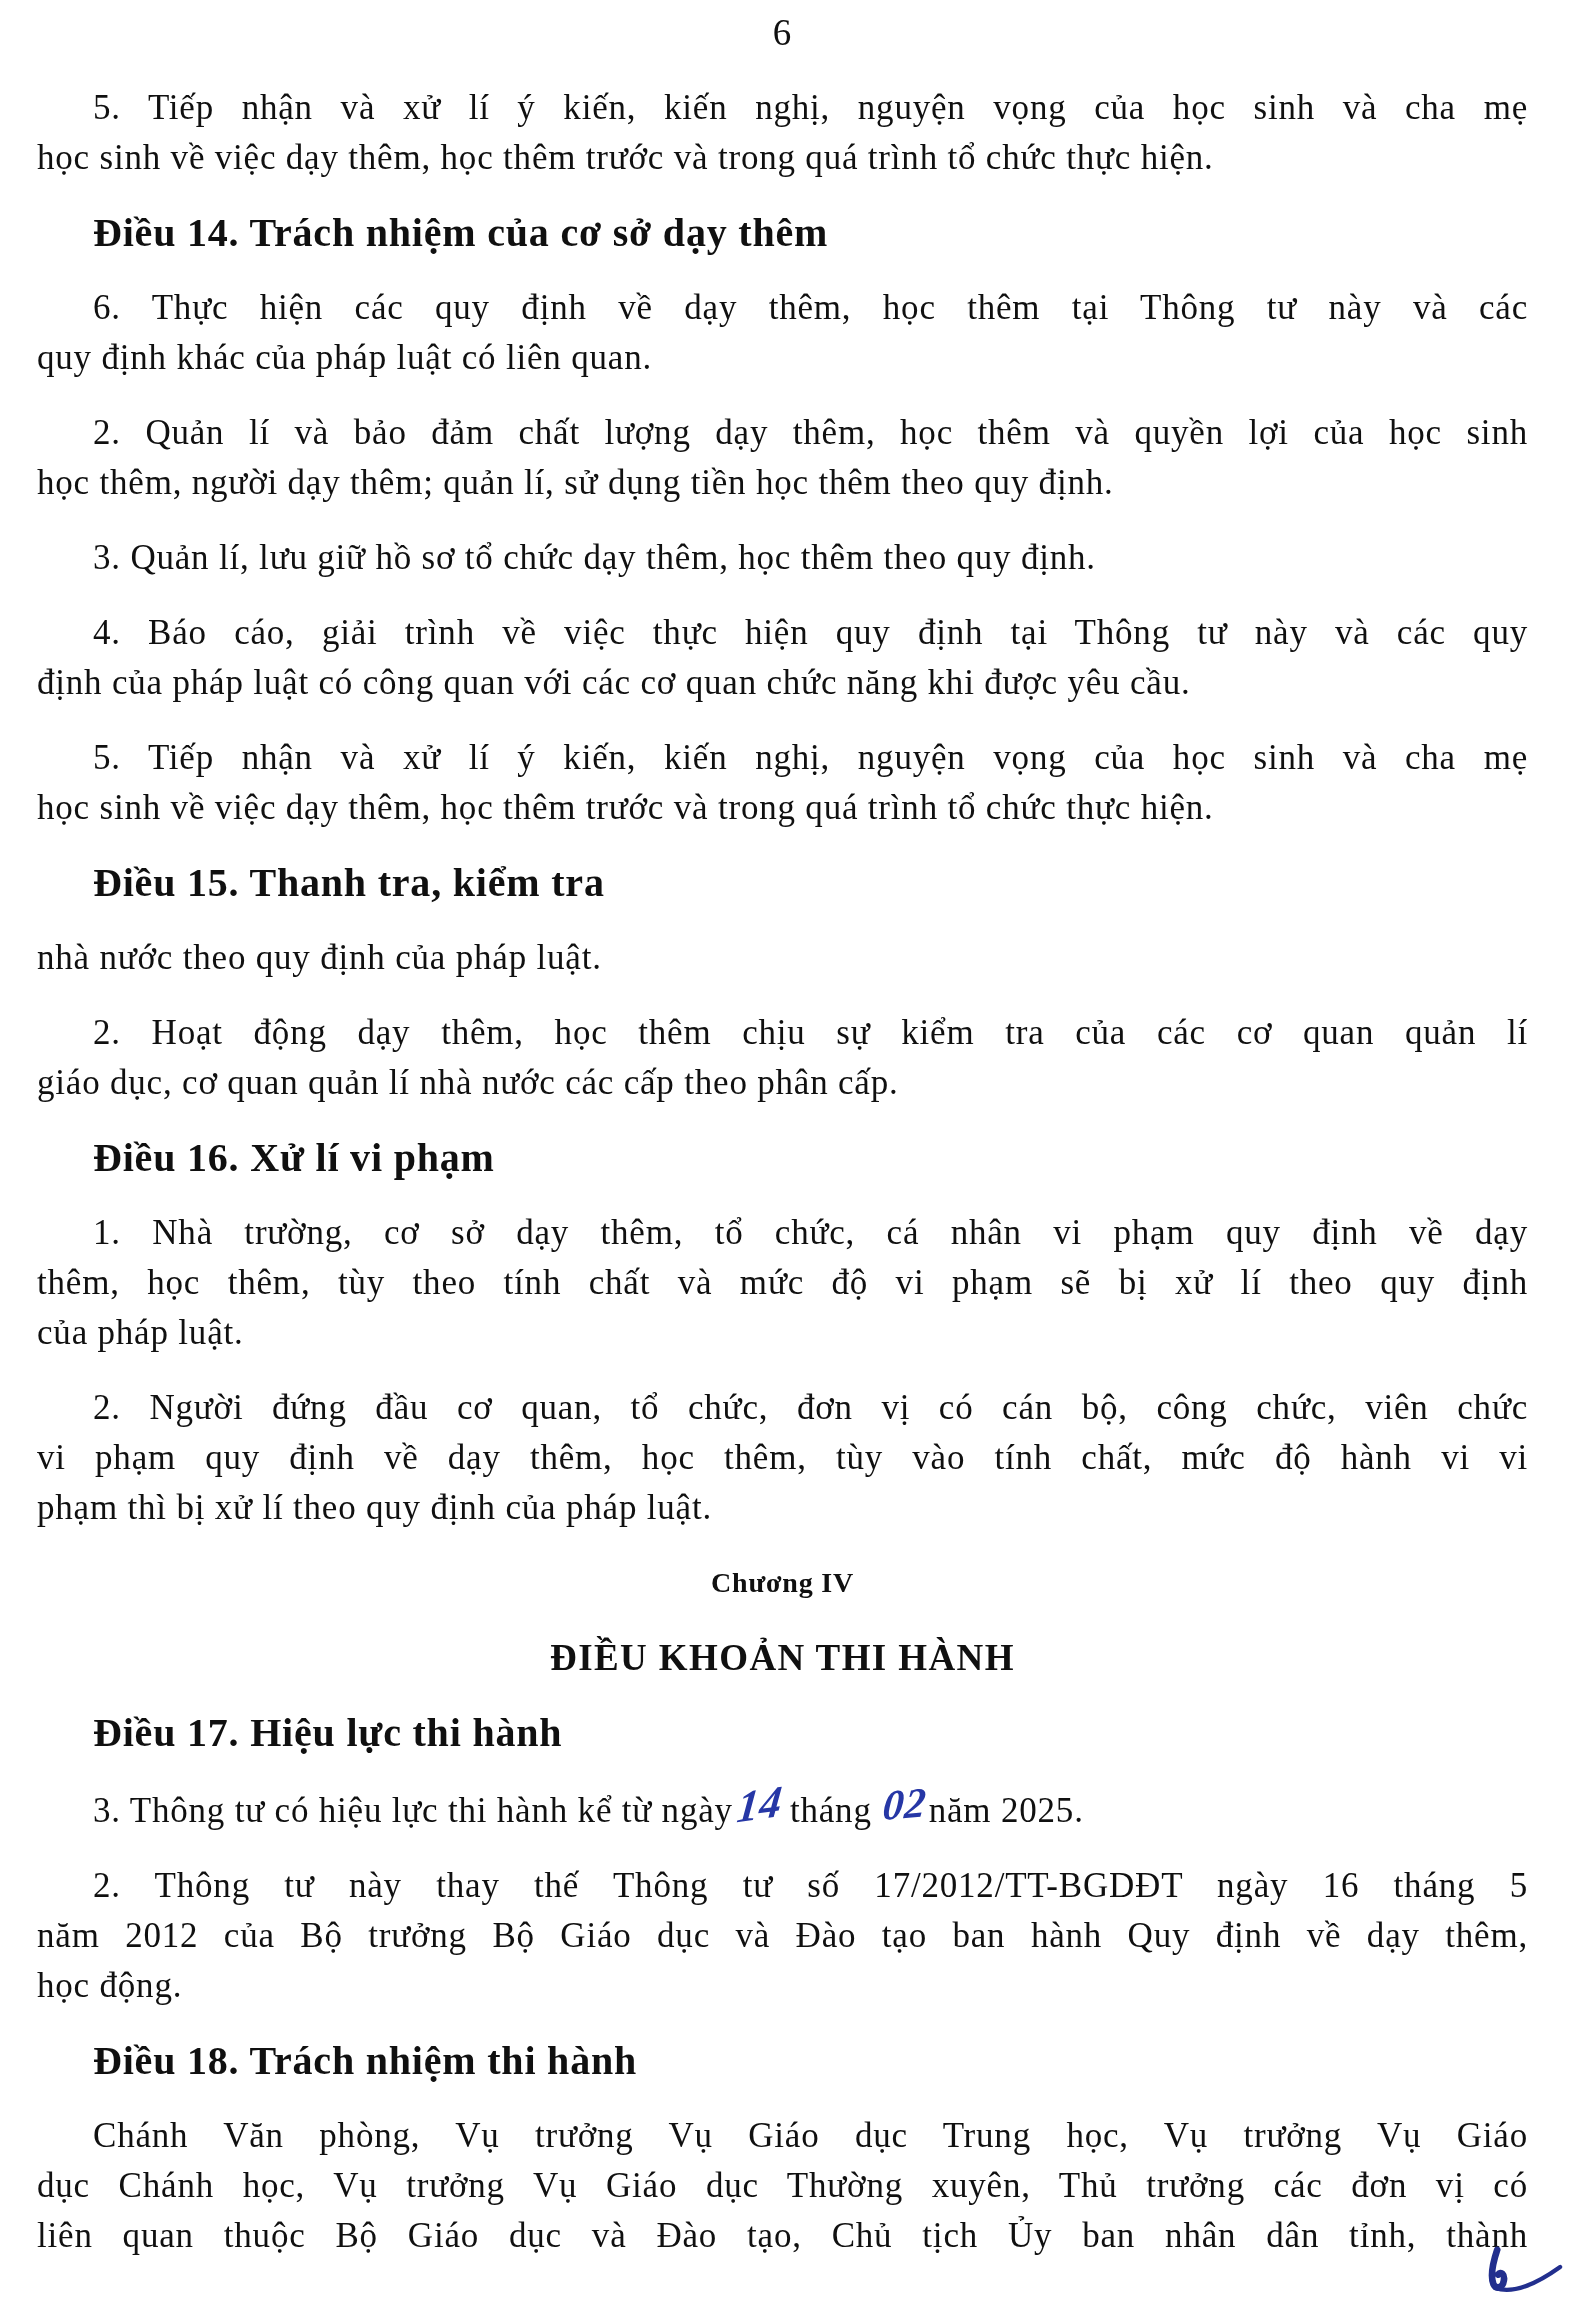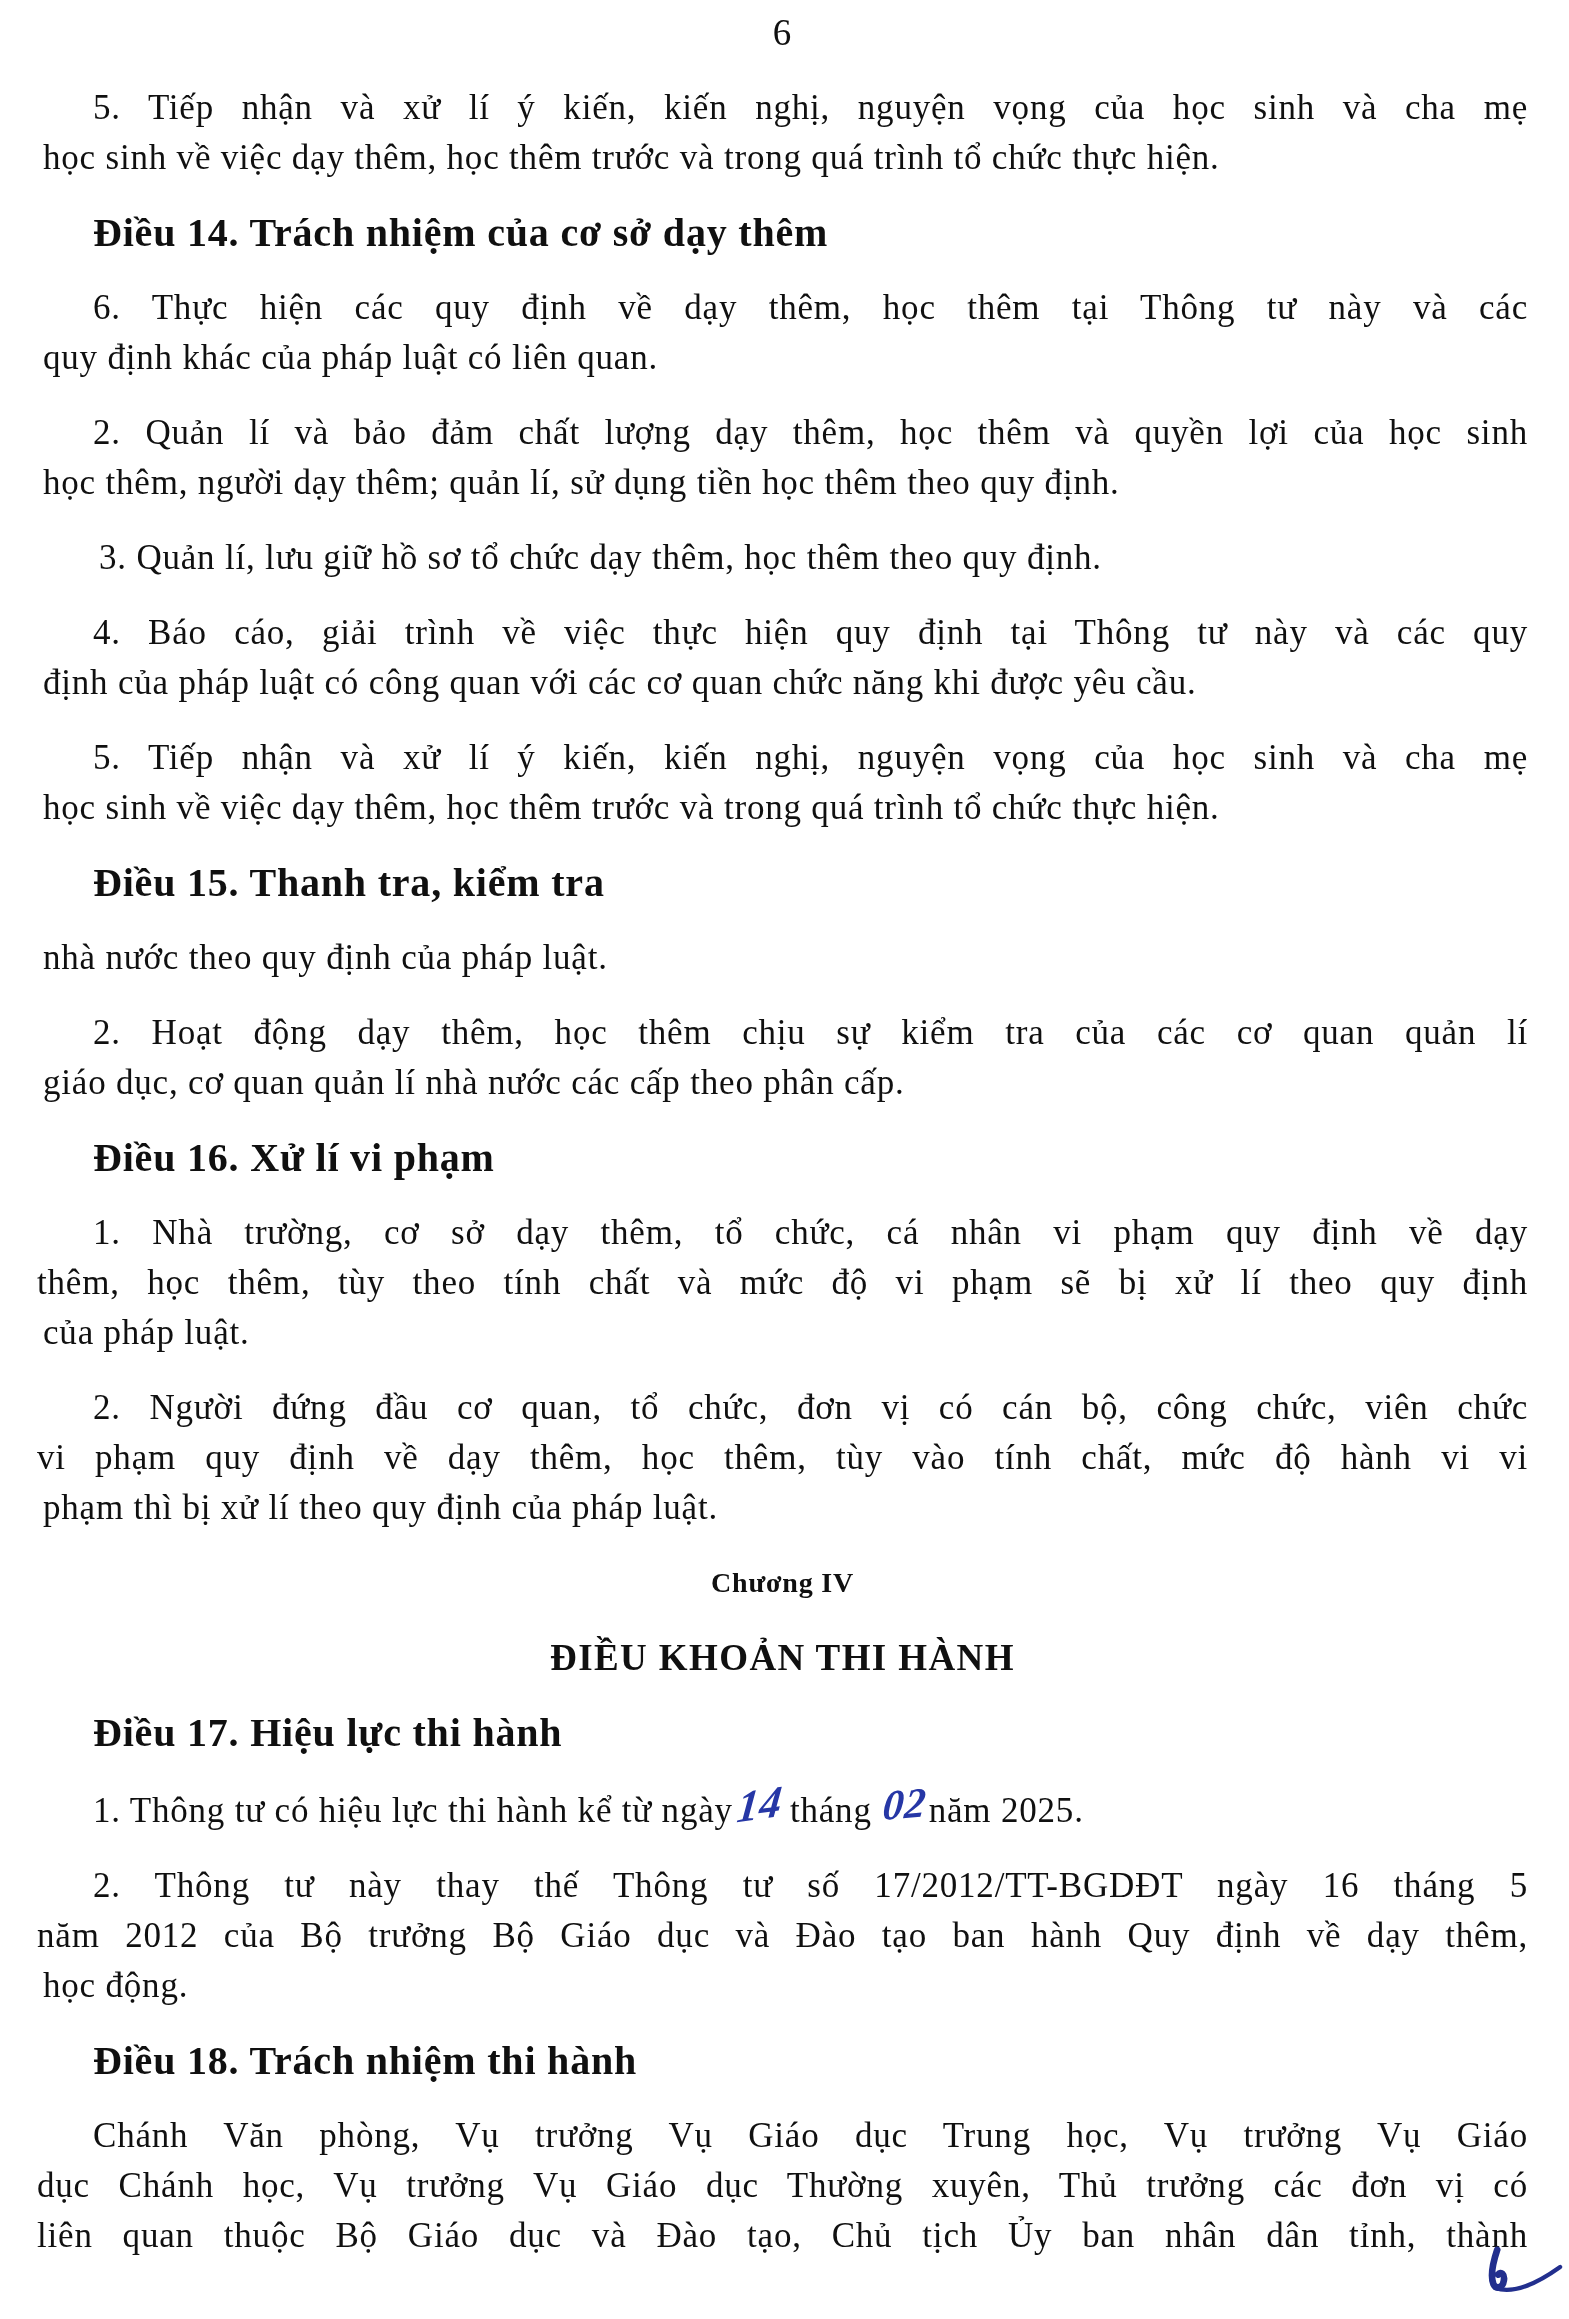--- a/index.html
+++ b/index.html
@@ -32,21 +32,20 @@
   .para {
     margin: 25px 0 0 0;
   }
   .para .line {
     text-align: justify;
     text-align-last: justify;
   }
   .para .line.last {
     text-align: left;
     text-align-last: auto;
-    margin-left: 6px;
   }
   .para .line.first {
     text-indent: 56px;
   }
   .h {
     margin: 25px 0 0 56px;
     font-weight: 700;
     font-size: 40px;
   }
   .center {
@@ -147,21 +146,21 @@
         <div class="line first">2. Người đứng đầu cơ quan, tổ chức, đơn vị có cán bộ, công chức, viên chức</div>
         <div class="line">vi phạm quy định về dạy thêm, học thêm, tùy vào tính chất, mức độ hành vi vi</div>
         <div class="line last">phạm thì bị xử lí theo quy định của pháp luật.</div>
       </div>
 
     <div class="center">Chương IV</div>
     <div class="center big">ĐIỀU KHOẢN THI HÀNH</div>
 
     <h2 class="h">Điều 17. Hiệu lực thi hành</h2>
 
-    <div class="para dateline"><span>1. Thông tư có hiệu lực thi hành kể từ ngày</span><span class="ink day">14</span><span>tháng</span><span class="ink month">02</span><span>năm 2025.</span></div>
+    <div class="para dateline"><span>3. Thông tư có hiệu lực thi hành kể từ ngày</span><span class="ink day">14</span><span>tháng</span><span class="ink month">02</span><span>năm 2025.</span></div>
 
     <div class="para">
         <div class="line first">2. Thông tư này thay thế Thông tư số 17/2012/TT-BGDĐT ngày 16 tháng 5</div>
         <div class="line">năm 2012 của Bộ trưởng Bộ Giáo dục và Đào tạo ban hành Quy định về dạy thêm,</div>
         <div class="line last">học động.</div>
       </div>
 
     <h2 class="h">Điều 18. Trách nhiệm thi hành</h2>
 
     <div class="para">

